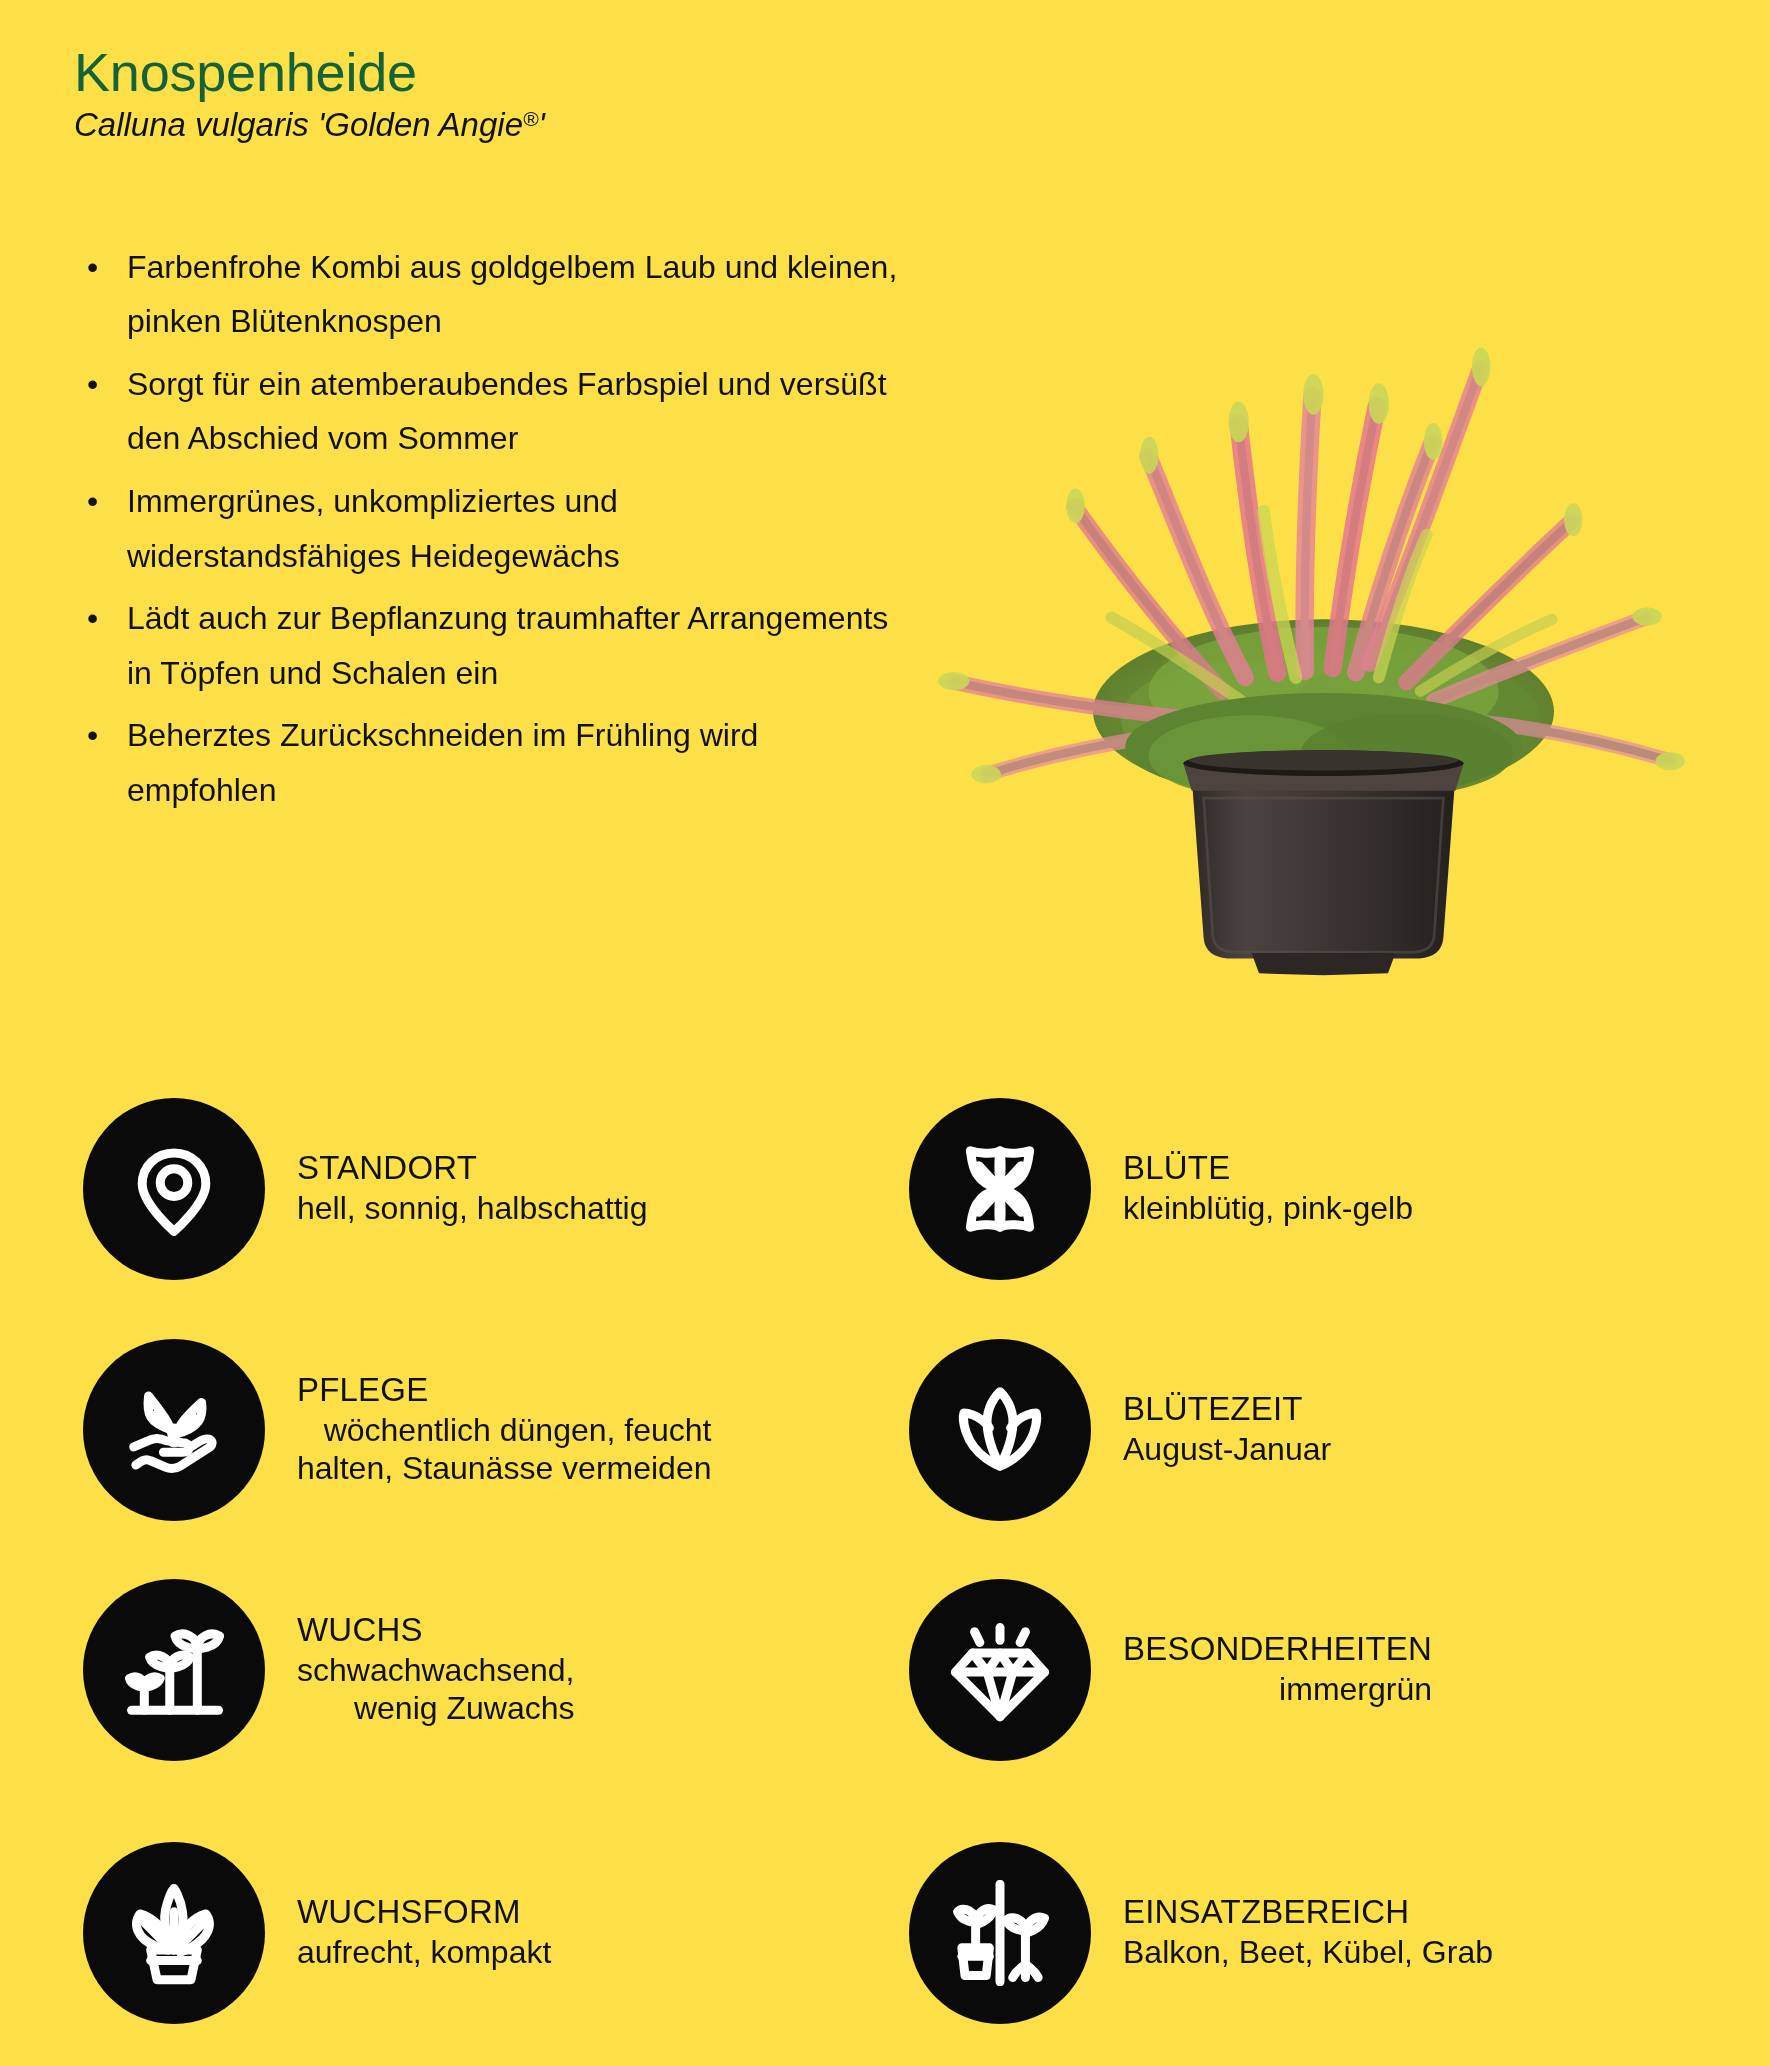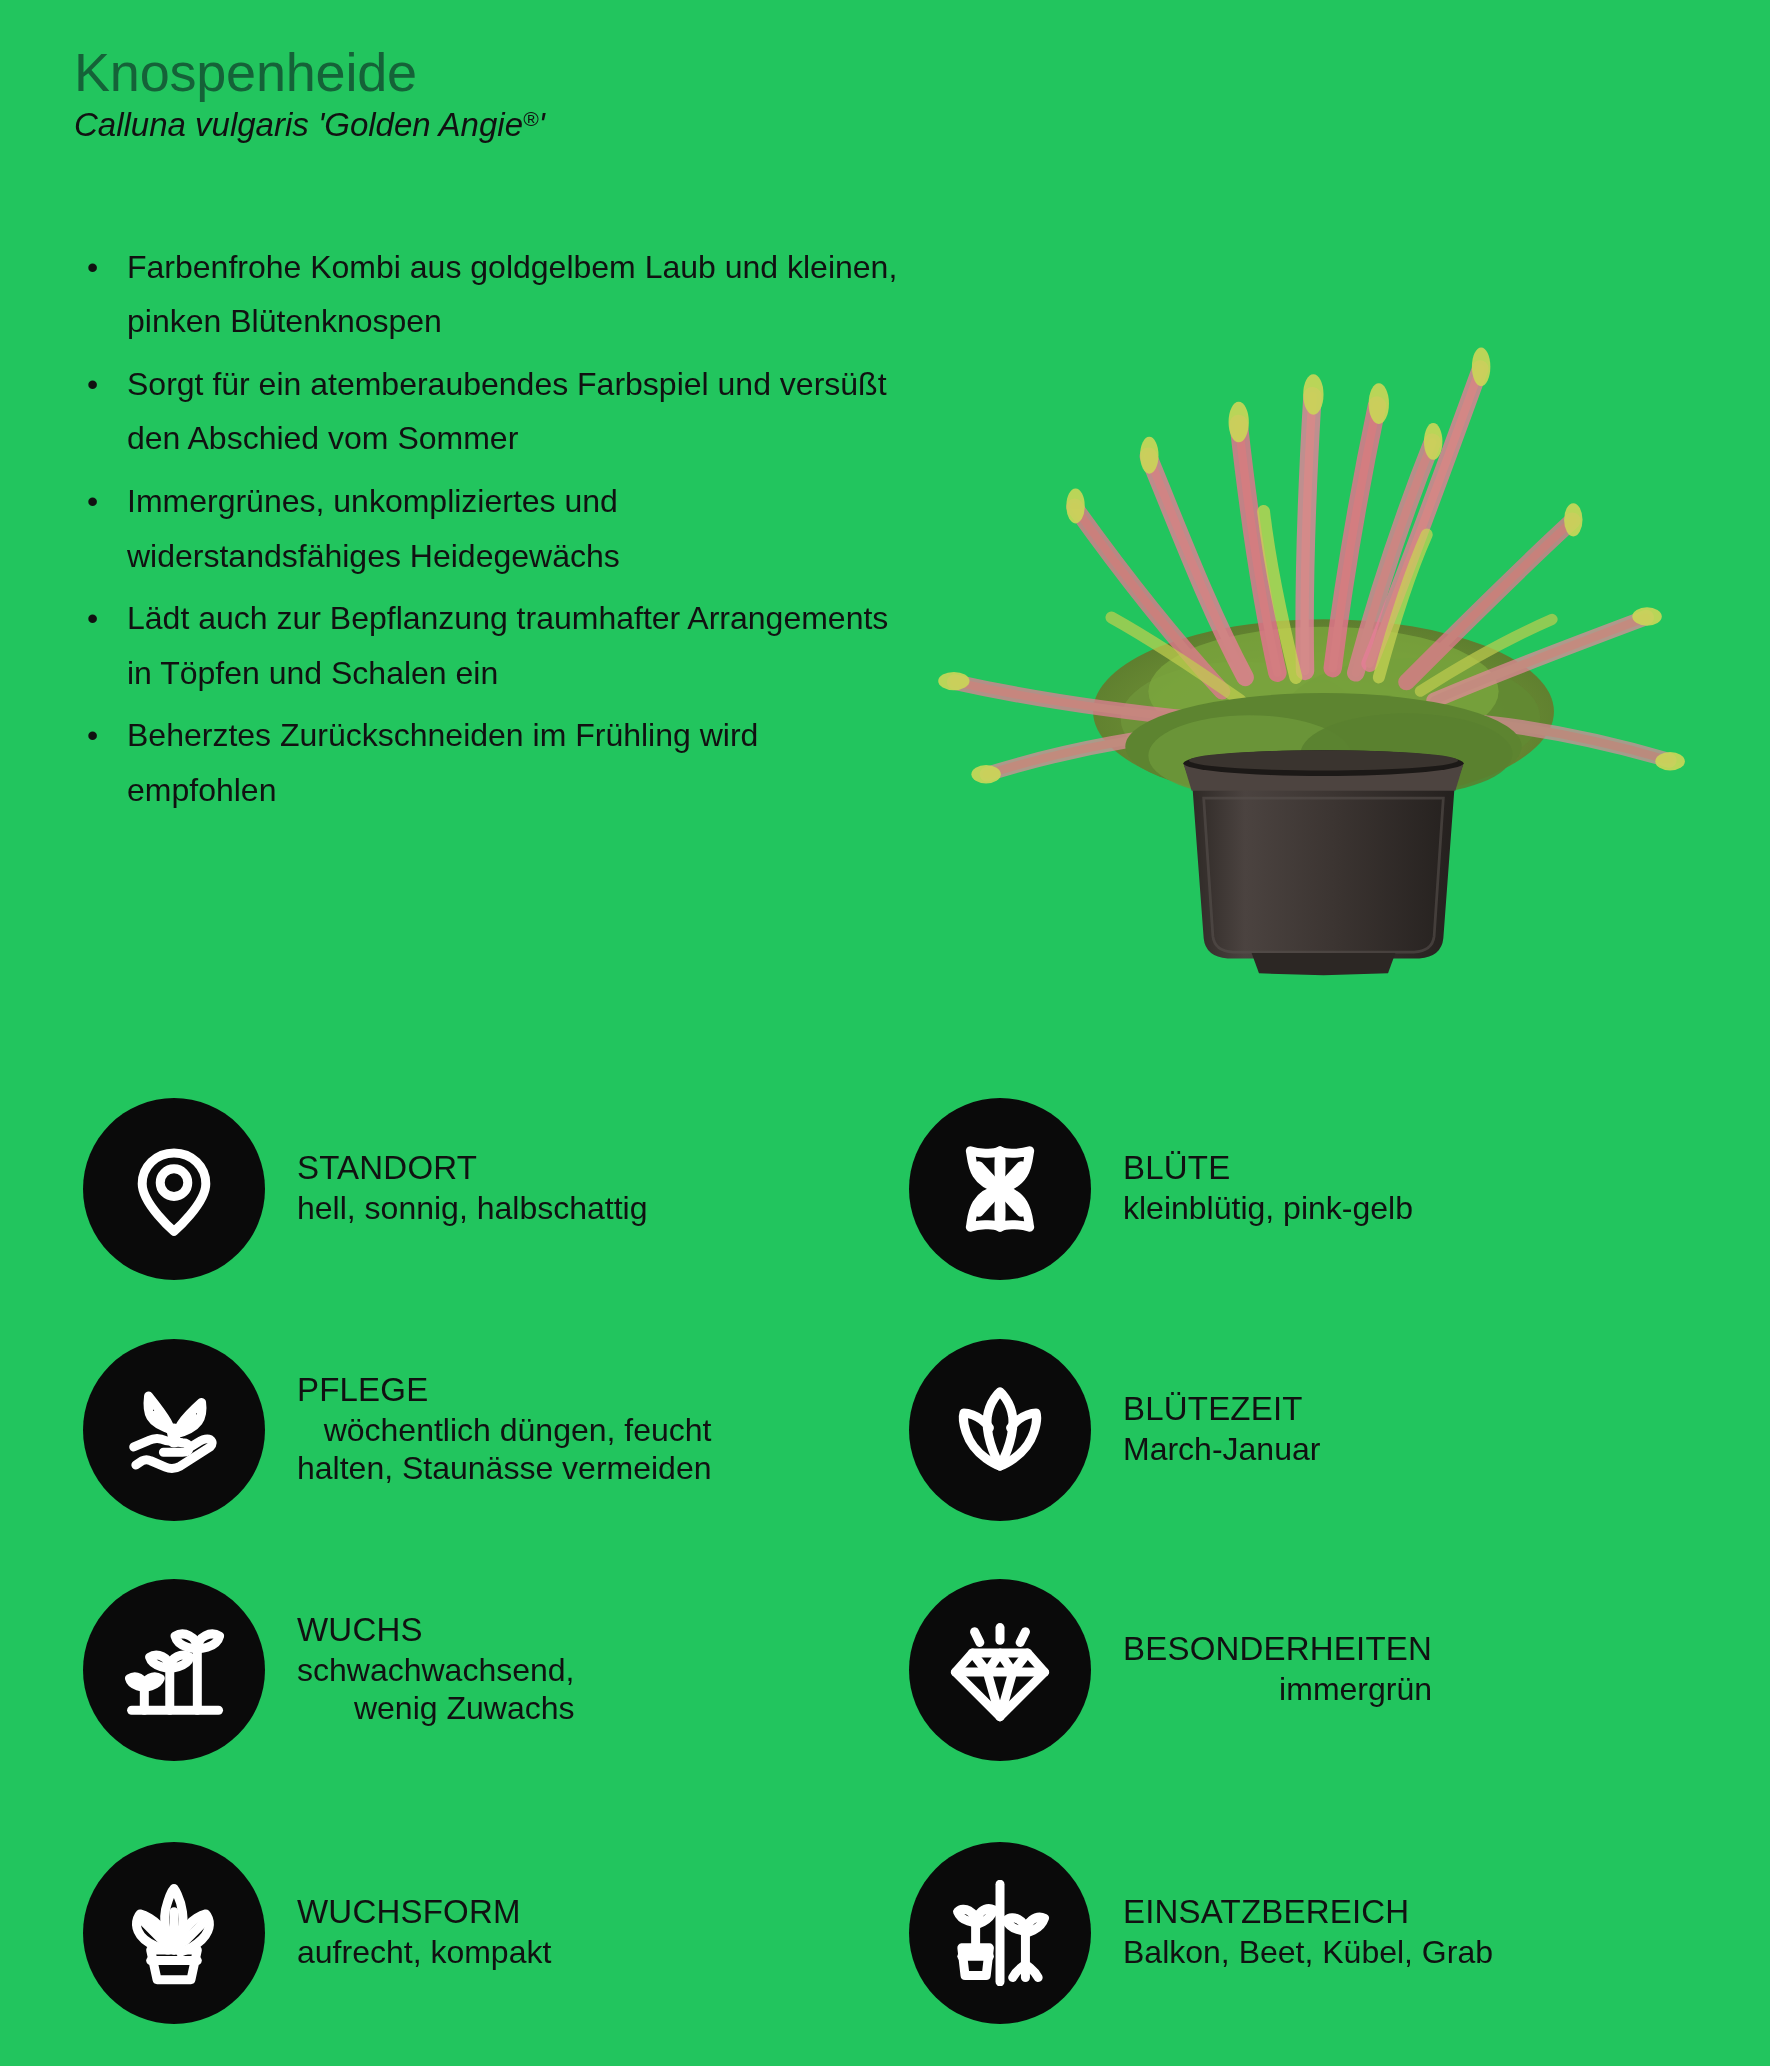--- a/index.html
+++ b/index.html
@@ -7,21 +7,21 @@
     width: 1771px;
     height: 2066px;
     background: #ffffff;
     font-family: "Liberation Sans", sans-serif;
     overflow: hidden;
   }
   .page {
     position: relative;
     width: 1771px;
     height: 2066px;
-    background: #22c55e;
+    background: #fde047;
   }
 
   
   .head-block {
     position: absolute;
     left: 74px;
     top: 44px;
     width: 812px;
   }
   .title {
@@ -314,21 +314,21 @@
     <div class="grid-row col-r r1">
       <div class="icon-circle">
         <svg viewBox="0 0 100 100">
           <path d="M50 84 C50 84 36 60 38 38 C40 22 50 14 50 14 C50 14 60 22 62 38 C64 60 50 84 50 84 Z"></path>
           <path d="M50 84 C50 84 26 76 18 52 C14 40 16 34 16 34 C16 34 30 34 40 48"></path>
           <path d="M50 84 C50 84 74 76 82 52 C86 40 84 34 84 34 C84 34 70 34 60 48"></path>
         </svg>
       </div>
       <div class="icon-text">
         <div class="icon-title">BLÜTEZEIT</div>
-        <div class="icon-desc">March-Januar</div>
+        <div class="icon-desc">August-Januar</div>
       </div>
     </div>
 
     <div class="grid-row col-l r2">
       <div class="icon-circle">
         <svg viewBox="0 0 100 100">
           <path d="M10 88 L92 88" stroke-width="6"></path>
 
           <path d="M22 88 L22 66" stroke-width="5"></path>
           <path d="M22 66 C22 66 10 66 8 58 C14 54 22 58 22 66 Z"></path>

